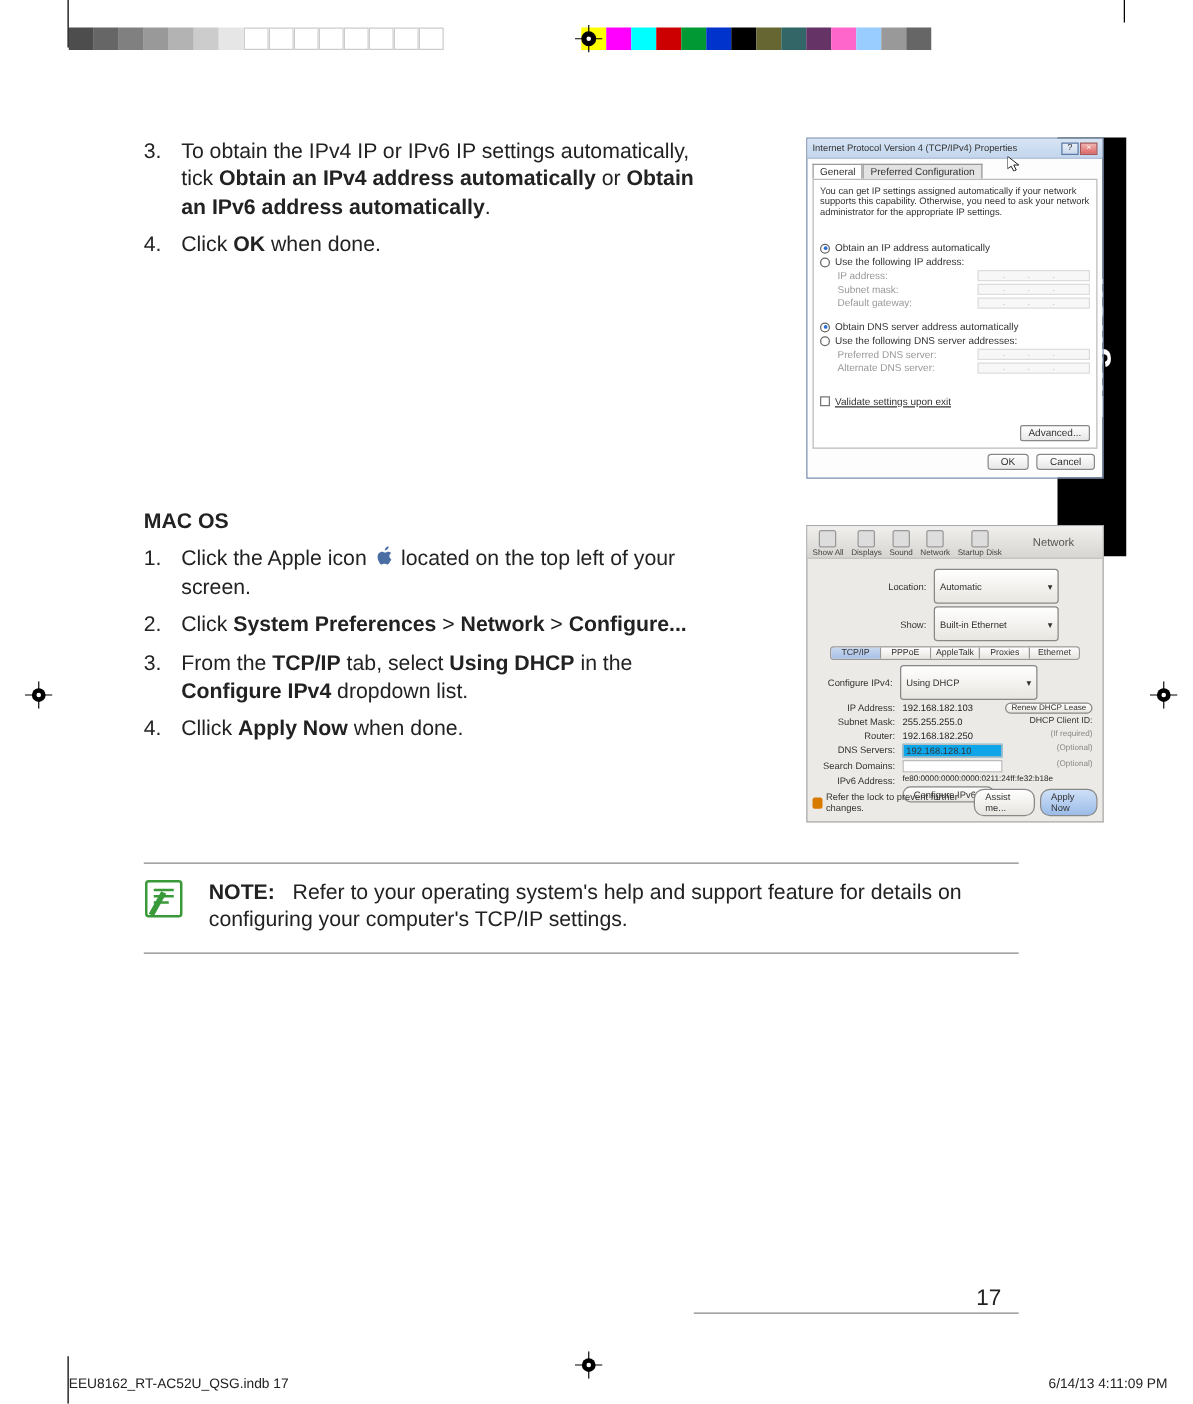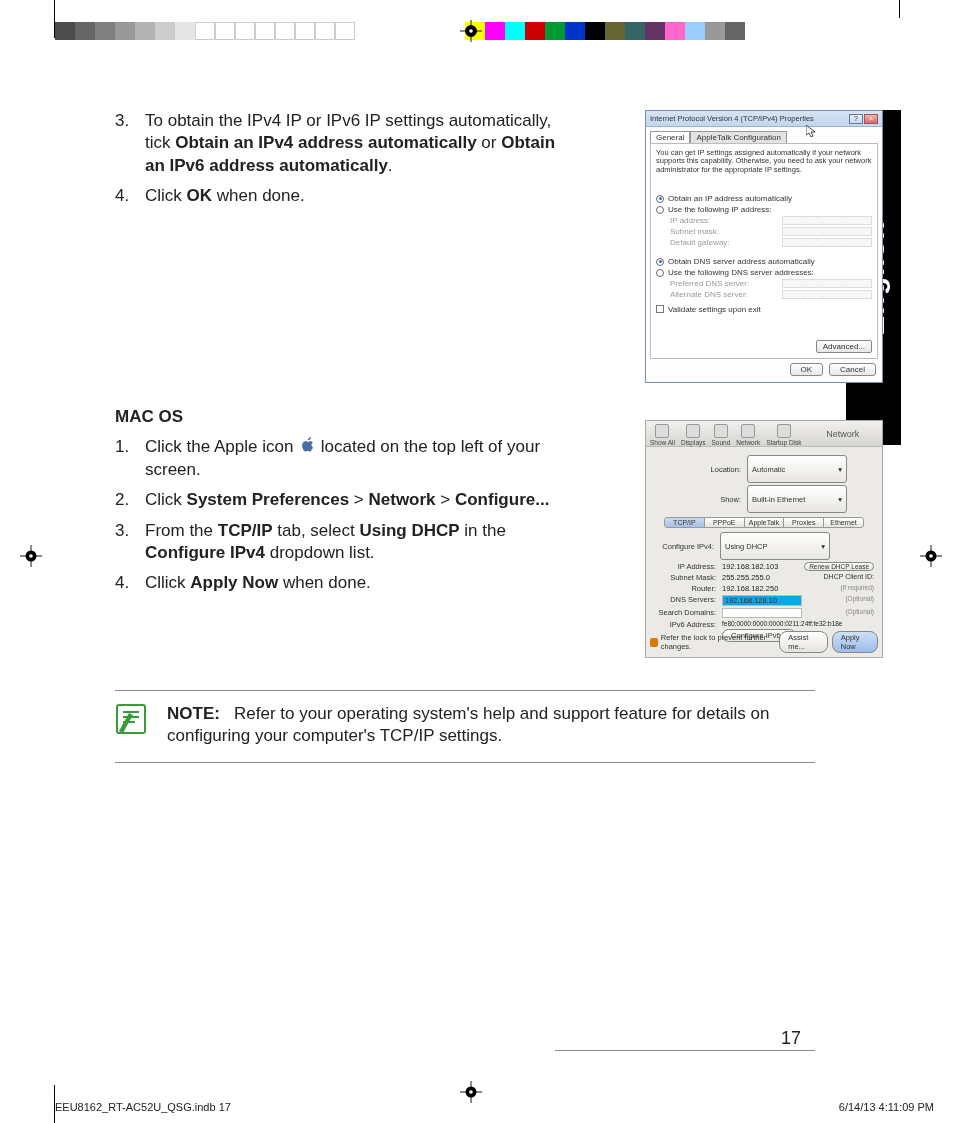--- a/index.html
+++ b/index.html
@@ -73,21 +73,21 @@
   .screenshot-win .tabs { display:flex; gap:0; margin:4px 4px 0 4px; font-size:8px;}
   .screenshot-win .tab { border:1px solid #999; border-bottom:none; padding:1px 5px; background:#fff; font-size:8px;}
   .screenshot-win .tab.inactive { background:#e3e3e3;}
   .screenshot-win .panel { border:1px solid #bbb; margin:0 4px 4px 4px; padding:5px; background:#fff; height:216px; position:relative;}
   .screenshot-win .hint { font-size:7.5px; line-height:1.1; margin-bottom:20px;}
   .screenshot-win .radio-row { display:flex; align-items:flex-end; gap:4px; margin:2px 0; font-size:8px;}
   .screenshot-win .radio { width:8px;height:8px;border:1px solid #666;border-radius:50%;display:inline-block;position:relative;}
   .screenshot-win .radio.sel::after{content:"";position:absolute;left:1.5px;top:1.5px;width:3px;height:3px;background:#2a6fd6;border-radius:50%;}
   .screenshot-win .field-row{display:flex;justify-content:space-between;align-items:center;margin:2px 0 2px 14px;color:#999;font-size:8px;}
   .screenshot-win .dots{letter-spacing:8px;border:1px solid #ddd;padding:0 6px;font-size:7px;color:#bbb;background:#f7f7f7;min-width:90px;text-align:center;}
-  .screenshot-win .chk-row{display:flex;align-items:center;gap:4px;margin-top:6px;font-size:8px;}
+  .screenshot-win .chk-row{display:flex;align-items:center;gap:4px;margin-top:18px;font-size:8px;text-decoration:underline;}
   .screenshot-win .chk{width:8px;height:8px;border:1px solid #777;display:inline-block;}
   .screenshot-win .btn-row{display:flex;gap:6px;justify-content:flex-end;margin:4px 6px;}
   .screenshot-win .btn{border:1px solid #888;border-radius:3px;padding:1px 10px;font-size:8px;background:linear-gradient(#fff,#e7e7e7);}
   .screenshot-win .adv-btn{position:absolute;right:5px;bottom:5px;border:1px solid #888;border-radius:2px;padding:1px 6px;font-size:8px;background:linear-gradient(#fff,#e7e7e7);}
 
   .screenshot-mac {
     position:absolute;
     right:18px; top:380px;
     width:238px; height:238px;
     border:1px solid #aaa;
@@ -255,21 +255,21 @@
       <span class="win-close">
         <span class="wc">?</span>
         <span class="wc red">×</span>
       </span>
     </div>
     <svg class="cursor" style="left:160px;top:14px" viewBox="0 0 10 12">
         <path d="M0 0 L0 10 L3 8 L5 12 L7 11 L5 7 L9 7 Z" fill="#fff" stroke="#000" stroke-width="0.7"></path>
       </svg>
     <div class="tabs">
       <span class="tab">General</span>
-      <span class="tab inactive">AppleTalk Configuration</span>
+      <span class="tab inactive">Preferred Configuration</span>
     </div>
     <div class="panel">
       <div class="hint">You can get IP settings assigned automatically if your network supports this capability. Otherwise, you need to ask your network administrator for the appropriate IP settings.</div>
       <div class="radio-row">
           <span class="radio sel"></span>
           <span>Obtain an IP address automatically</span>
         </div>
       <div class="radio-row">
           <span class="radio"></span>
           <span>Use the following IP address:</span>

